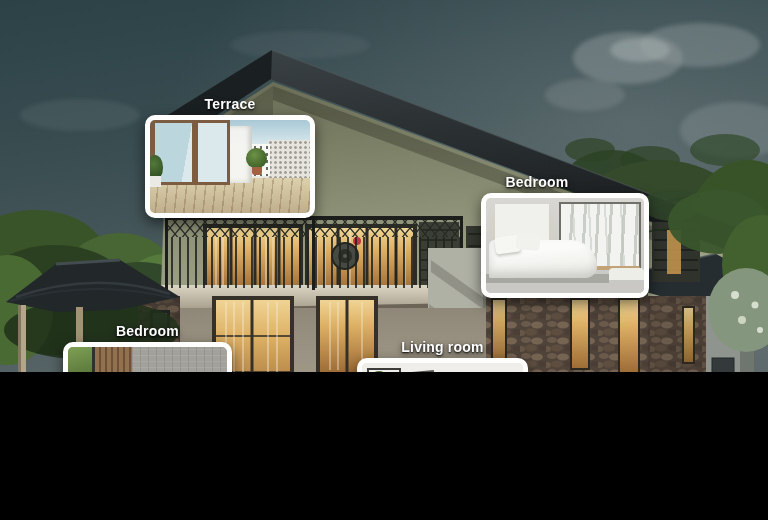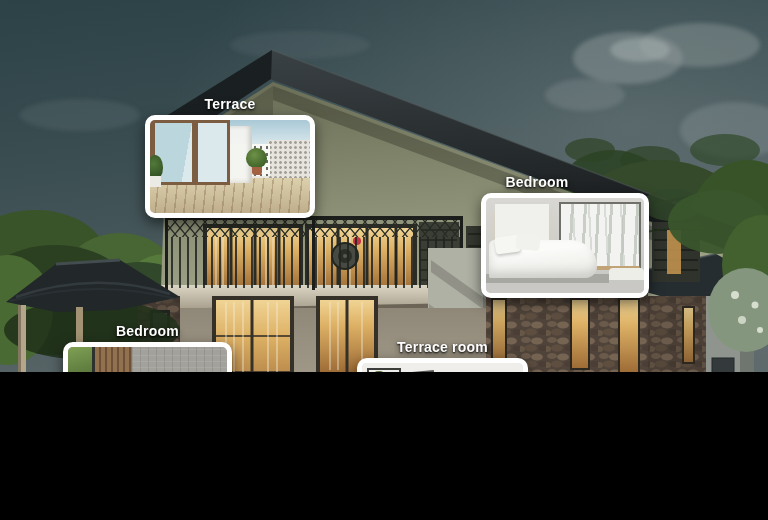--- a/index.html
+++ b/index.html
@@ -417,21 +417,21 @@
     <ellipse cx="300" cy="518" rx="130" ry="26" fill="#2a411f" opacity=".9"></ellipse>
     <ellipse cx="520" cy="516" rx="150" ry="24" fill="#33511f" opacity=".85"></ellipse>
     <ellipse cx="745" cy="502" rx="110" ry="48" fill="#223617" opacity=".95"></ellipse>
     <ellipse cx="660" cy="515" rx="90" ry="20" fill="#2c4620" opacity=".8"></ellipse>
   </g>
 </svg>
 
   <div class="card-label" style="left:145px;top:96px;width:170px;">Terrace</div>
   <div class="card-label" style="left:453px;top:174px;width:168px;">Bedroom</div>
   <div class="card-label" style="left:63px;top:323px;width:169px;">Bedroom</div>
-  <div class="card-label" style="left:357px;top:339px;width:171px;">Terrace room</div>
+  <div class="card-label" style="left:357px;top:339px;width:171px;">Living room</div>
 
   <div class="card" style="left:145px;top:115px;width:160px;height:93px;">
     <div class="abs t-base"></div>
     <div class="abs t-sky"></div>
     <div class="abs t-parapet"></div>
     <div class="abs t-lattice"></div>
     <div class="abs t-deck"></div>
     <div class="abs t-door"></div>
     <div class="abs t-doorbar"></div>
     <div class="abs t-curtain"></div>

